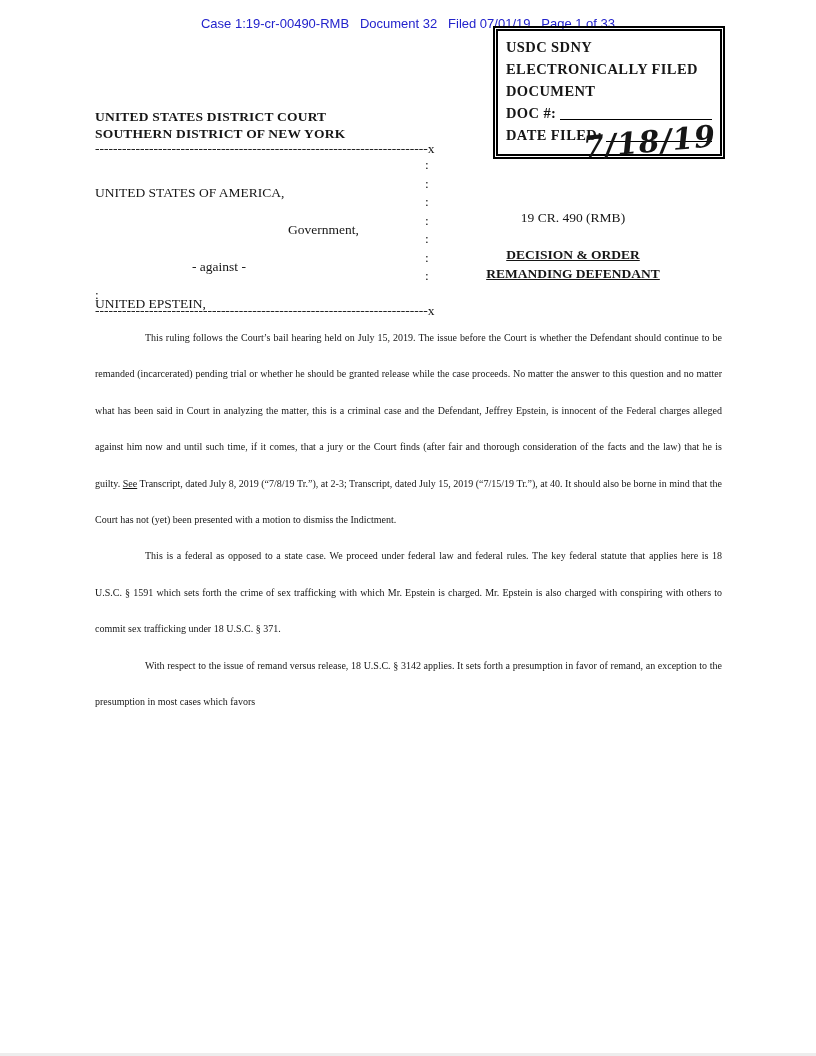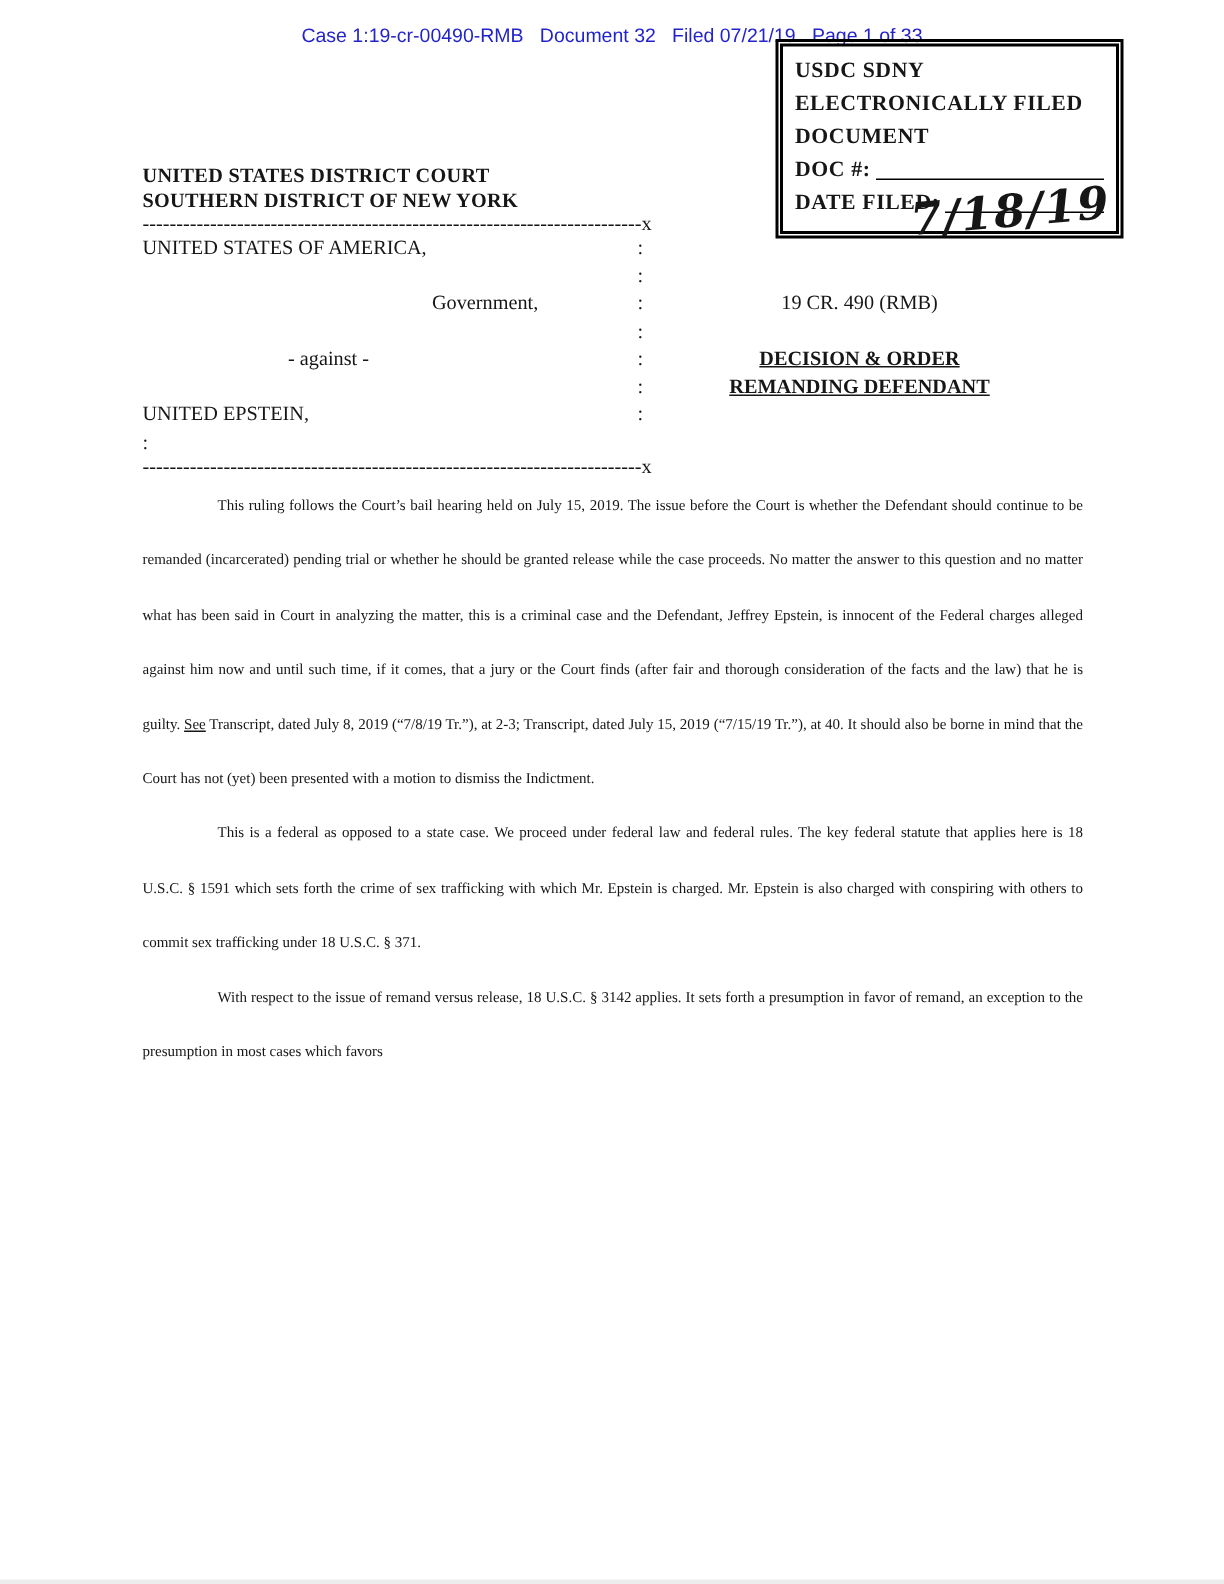--- a/index.html
+++ b/index.html
@@ -26,21 +26,21 @@
     text-align: center;
     font-family: "Liberation Sans", sans-serif;
     font-size: 13px;
     color: var(--header-blue, #2323cc);
     white-space: pre;
   }
 
   
   .stamp {
     position: absolute;
-    left: 517px;
+    left: 493px;
     top: 26px;
     width: 206px;
     border: 5px double #000;
     padding: 5px 8px 8px 8px;
     background: transparent;
     font-weight: bold;
     font-size: 14.5px;
     letter-spacing: 0.4px;
   }
   .stamp-line { line-height: 22px; white-space: nowrap; }
@@ -66,23 +66,23 @@
   .divider {
     font-size: 13.5px;
     line-height: 14px;
     white-space: nowrap;
     overflow: hidden;
     width: 348px;
   }
 
   .caption { font-size: 13.5px; }
   .cap-row { display: flex; height: 18.5px; line-height: 18.5px; }
-  .cap-left { width: 330px; flex-shrink: 0; }
+  .cap-left { width: 330px; flex-shrink: 0; margin-top: 28px; }
   .cap-colon { width: 12px; flex-shrink: 0; }
-  .cap-right { width: 272px; text-align: center; }
+  .cap-right { width: 272px; text-align: center; margin-top: 16px; }
   .indent-role { padding-left: 193px; box-sizing: border-box; }
   .indent-against { padding-left: 97px; box-sizing: border-box; }
   .title-line { font-weight: bold; text-decoration: underline; }
 
   .section-heading { margin-top: 26px; padding-left: 50px; font-weight: bold; font-size: 13.5px; line-height: 18px; }
 
   .body-text { margin-top: 2px; }
   .body-text p {
     margin: 0;
     font-size: 10px;
@@ -90,21 +90,21 @@
     text-align: justify;
     text-indent: 50px;
   }
   .seg-underline { text-decoration: underline; }
 </style>
 </head>
 <body>
 
 <div class="page">
 
-  <div class="pdf-header">Case 1:19-cr-00490-RMB   Document 32   Filed 07/21/19   Page 1 of 33</div>
+  <div class="pdf-header">Case 1:19-cr-00490-RMB   Document 32   Filed 07/01/19   Page 1 of 33</div>
 
   <div class="stamp">
     <div class="stamp-line">USDC SDNY</div>
     <div class="stamp-line">ELECTRONICALLY FILED</div>
     <div class="stamp-line">DOCUMENT</div>
     <div class="stamp-line stamp-rule-line">
       <span>DOC #:</span>
       <span class="stamp-rule"></span>
     </div>
     <div class="stamp-line stamp-rule-line">

